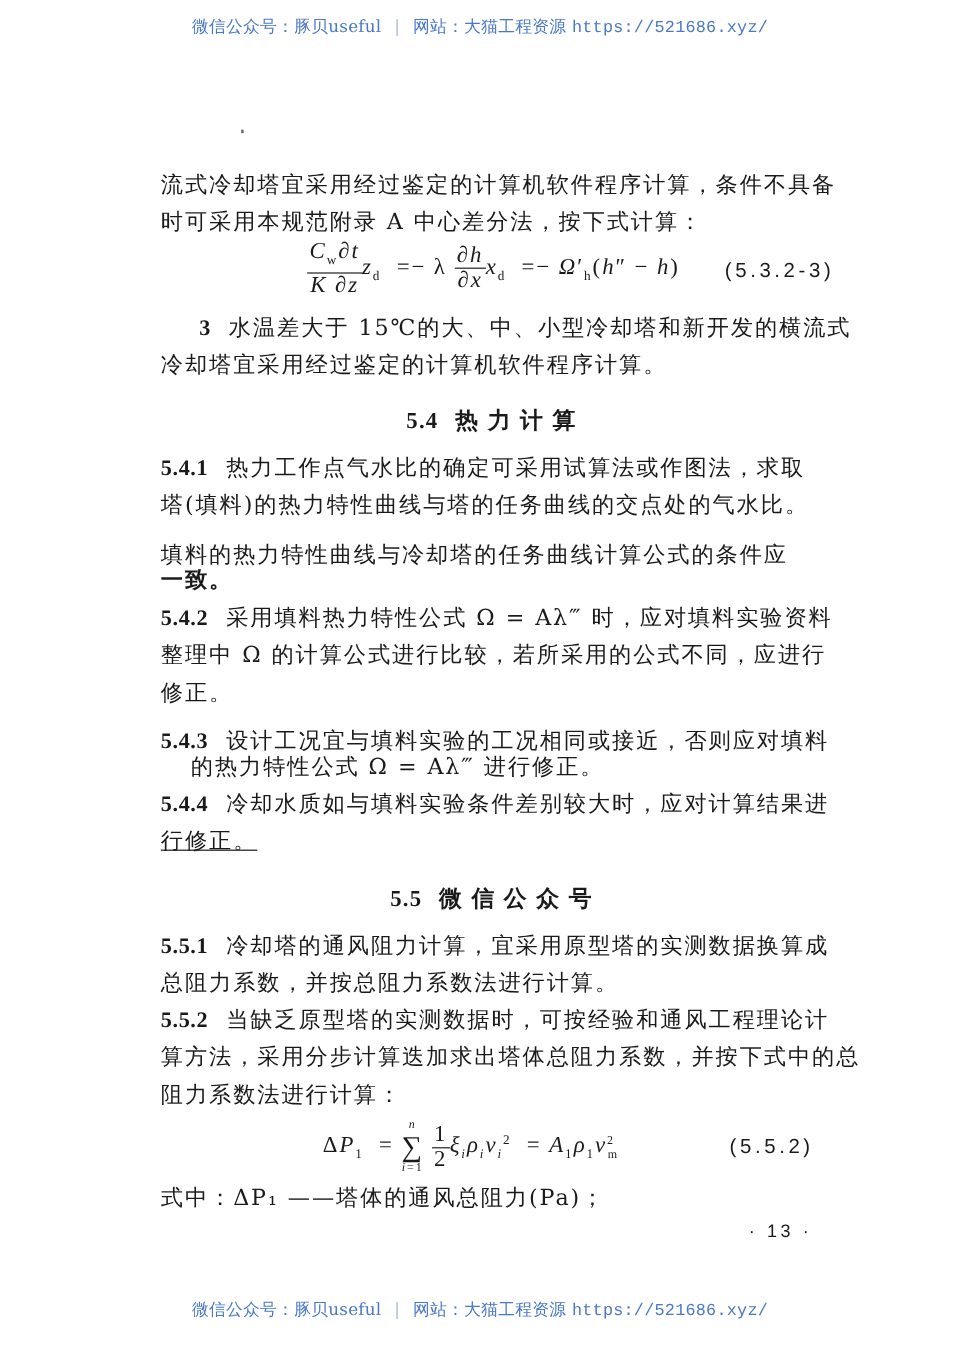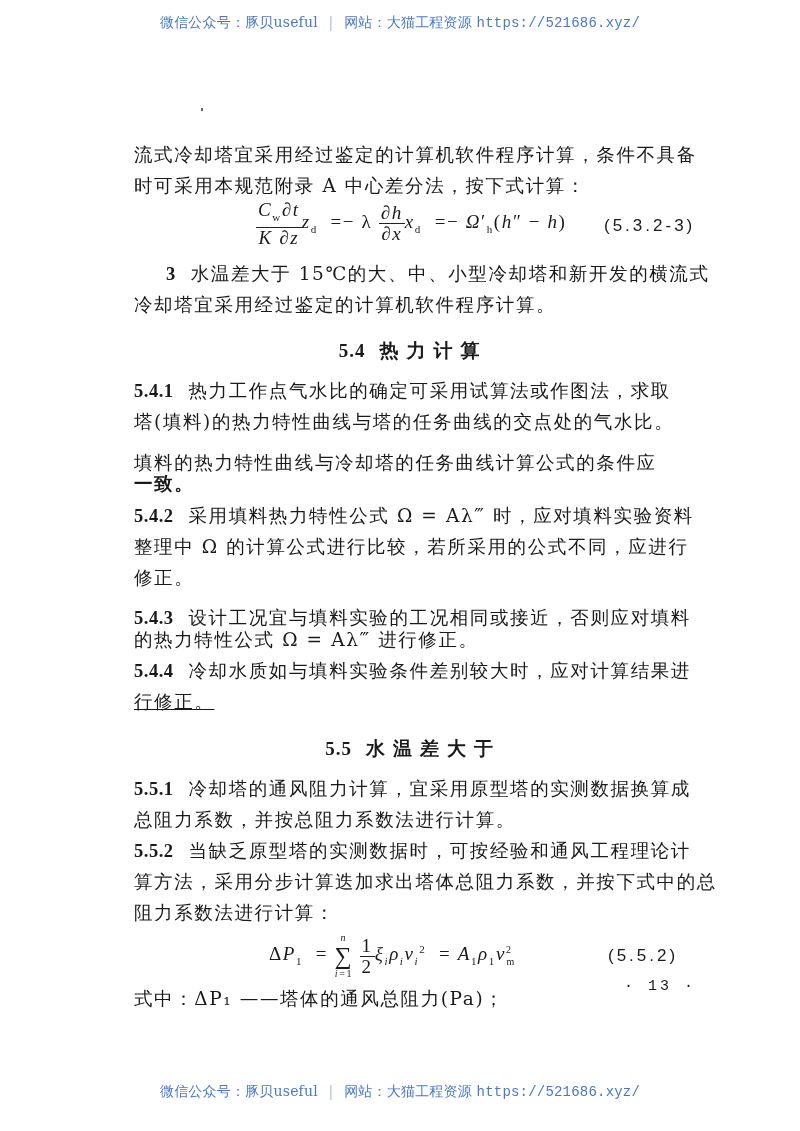--- a/index.html
+++ b/index.html
@@ -17,21 +17,21 @@
   .bold { font-weight:bold; font-family:"Liberation Serif", serif; letter-spacing:0.5px; }
   .heading { position:absolute; left:0; width:558px; text-align:center; font-weight:bold; font-size:19px; letter-spacing:8px; }
   .heading .num { letter-spacing:1px; margin-right:14px; font-family:"Liberation Serif", serif; }
   .formula { position:absolute; white-space:nowrap; font-family:"Liberation Serif", serif; font-size:19px; }
   .eqnum { position:absolute; white-space:nowrap; font-family:Liberation Sans, sans-serif; font-size:17px; letter-spacing:3px; }
   .frac { display:inline-block; vertical-align:middle; text-align:center; }
   .frac span { display:block; line-height:20px; }
   .frac .top { border-bottom:1px solid #222; padding:0 2px; }
   i { font-style:italic; }
   sub, sup { font-size:11px; }
-  .pageno { position:absolute; top:978px; left:624px; font-size:15px; letter-spacing:3px; font-family:Liberation Mono, monospace; }
+  .pageno { position:absolute; top:1018px; left:624px; font-size:15px; letter-spacing:3px; font-family:Liberation Sans, sans-serif; }
 </style>
 </head>
 <body>
 
 <div class="watermark top">
   <span>微信公众号：豚贝useful</span>
   <span class="wm-sep">|</span>
   <span>网站：大猫工程资源</span>
   <span class="wm-mono">https://521686.xyz/</span>
 </div>
@@ -62,27 +62,27 @@
   <div class="line" style="top:377px;"><span class="bold">5.4.1</span>&nbsp;&nbsp;<span>热力工作点气水比的确定可采用试算法或作图法，求取</span></div>
   <div class="line" style="top:408px;">塔(填料)的热力特性曲线与塔的任务曲线的交点处的气水比。</div>
   <div class="line" style="top:449px;">填料的热力特性曲线与冷却塔的任务曲线计算公式的条件应</div>
   <div class="line" style="top:470px;font-weight:bold;">一致。</div>
 
   <div class="line" style="top:502px;"><span class="bold">5.4.2</span>&nbsp;&nbsp;<span>采用填料热力特性公式 Ω = Aλ‴ 时，应对填料实验资料</span></div>
   <div class="line" style="top:533px;">整理中 Ω 的计算公式进行比较，若所采用的公式不同，应进行</div>
   <div class="line" style="top:564px;">修正。</div>
 
   <div class="line" style="top:560px;margin-top:44px;"><span class="bold">5.4.3</span>&nbsp;&nbsp;<span>设计工况宜与填料实验的工况相同或接近，否则应对填料</span></div>
-  <div class="line" style="top:626px;">的热力特性公式 Ω = Aλ‴ 进行修正。</div>
+  <div class="line" style="top:626px;margin-left:25px;">的热力特性公式 Ω = Aλ‴ 进行修正。</div>
 
   <div class="line" style="top:657px;"><span class="bold">5.4.4</span>&nbsp;&nbsp;<span>冷却水质如与填料实验条件差别较大时，应对计算结果进</span></div>
   <div class="line" style="top:688px;text-decoration:underline;">行修正。</div>
 
   <div class="heading" style="top:736px;">
-    <span class="num">5.5</span><span>水温差大于</span>
+    <span class="num">5.5</span><span>微信公众号</span>
   </div>
 
   <div class="line" style="top:775px;"><span class="bold">5.5.1</span>&nbsp;&nbsp;<span>冷却塔的通风阻力计算，宜采用原型塔的实测数据换算成</span></div>
   <div class="line" style="top:806px;">总阻力系数，并按总阻力系数法进行计算。</div>
 
   <div class="line" style="top:837px;"><span class="bold">5.5.2</span>&nbsp;&nbsp;<span>当缺乏原型塔的实测数据时，可按经验和通风工程理论计</span></div>
   <div class="line" style="top:868px;">算方法，采用分步计算迭加求出塔体总阻力系数，并按下式中的总</div>
   <div class="line" style="top:899px;">阻力系数法进行计算：</div>
 
   <div class="formula" style="top:932px; left:135px;">

